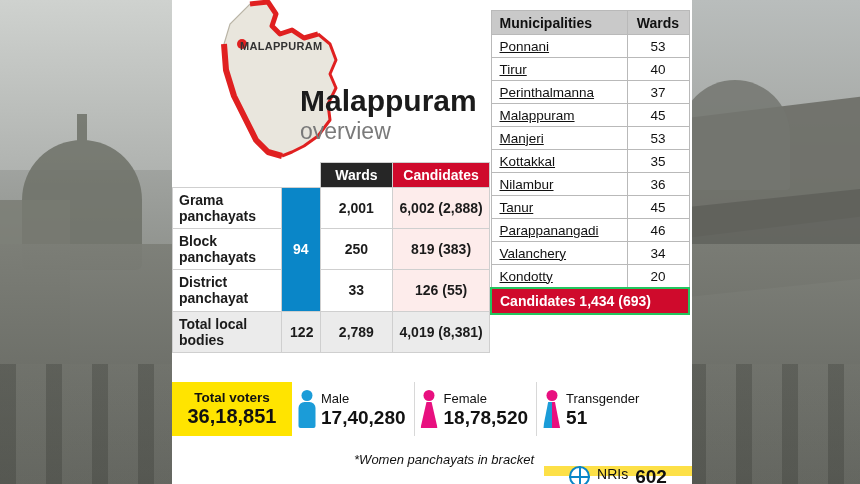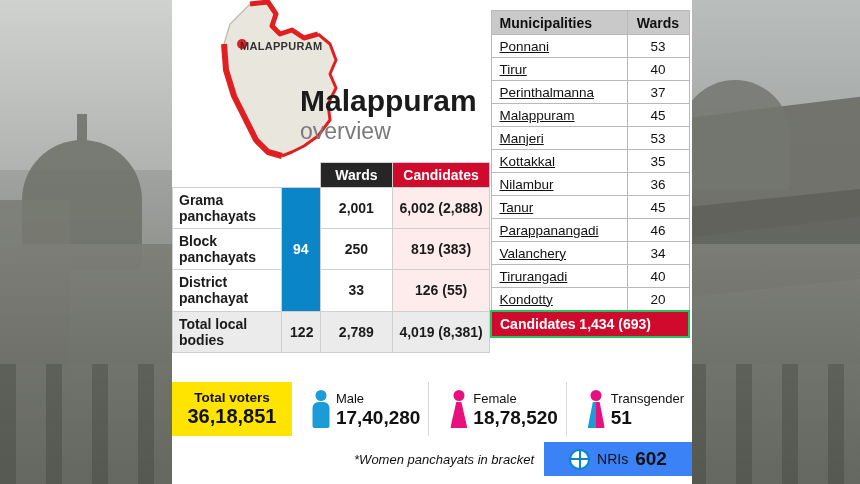--- a/index.html
+++ b/index.html
@@ -147,21 +147,21 @@
   .mun-table td.name { text-align: left; color: #111; background: #fff; text-decoration: underline; }
   .mun-table td.wards { text-align: center; color: #111; background: #fff; }
   .mun-footer td {
     background: #cf0a2c; color: #fff; font-weight: 700; text-align: left;
     font-size: 14px; padding: 4px 8px; border: 2px solid #22c55e;
   }
 
   
   .voters-bar {
     position: absolute; left: 172px; bottom: 48px; width: 520px; height: 54px;
-    display: flex; align-items: center; justify-content: space-between;
+    display: flex; align-items: center;
   }
   .voters-box {
     background: #ffe400; height: 54px; width: 120px;
     display: flex; flex-direction: column; justify-content: center;
     align-items: center; line-height: 1.1;
   }
   .voters-box .lbl { font-size: 13.5px; font-weight: 700; color: #111; }
   .voters-box .val { font-size: 20px; font-weight: 700; color: #111; }
   .stat {
     height: 54px; background: #fff; display: flex; align-items: center;
@@ -199,22 +199,22 @@
   .foot-row {
     position: absolute; left: 172px; bottom: 8px; width: 520px; height: 34px;
     display: flex; align-items: stretch;
   }
   .foot-note {
     flex: 1; background: #fff; display: flex; align-items: center;
     justify-content: flex-end; padding-right: 10px;
     font-size: 13px; font-style: italic; color: #111;
   }
   .nri-box {
-    background: #3b82f6; width: 148px; display: flex; align-items: center;
-    justify-content: center; gap: 7px;
+    background: #fde047; width: 148px; display: flex; 
+    justify-content: center; gap: 7px; margin-top: 24px;
   }
   .nri-box .lbl { font-size: 14px; color: #111; }
   .nri-box .val { font-size: 19px; font-weight: 700; color: #111; }
   .globe {
     width: 21px; height: 21px; border-radius: 50%;
     border: 2px solid #0a86c8; position: relative; flex: 0 0 auto;
     background: #fff;
   }
   .globe:before {
     content: ""; position: absolute; left: 50%; top: -2px; bottom: -2px;
@@ -335,24 +335,20 @@
         </tr>
       <tr>
           <td class="name">Parappanangadi</td>
           <td class="wards">46</td>
         </tr>
       <tr>
           <td class="name">Valanchery</td>
           <td class="wards">34</td>
         </tr>
       <tr>
-          <td class="name">Tirurangadi</td>
-          <td class="wards">40</td>
-        </tr>
-      <tr>
           <td class="name">Kondotty</td>
           <td class="wards">20</td>
         </tr>
       <tr class="mun-footer">
         <td colspan="2">Candidates 1,434 (693)</td>
       </tr>
     </tbody>
   </table>
 </div>
 

